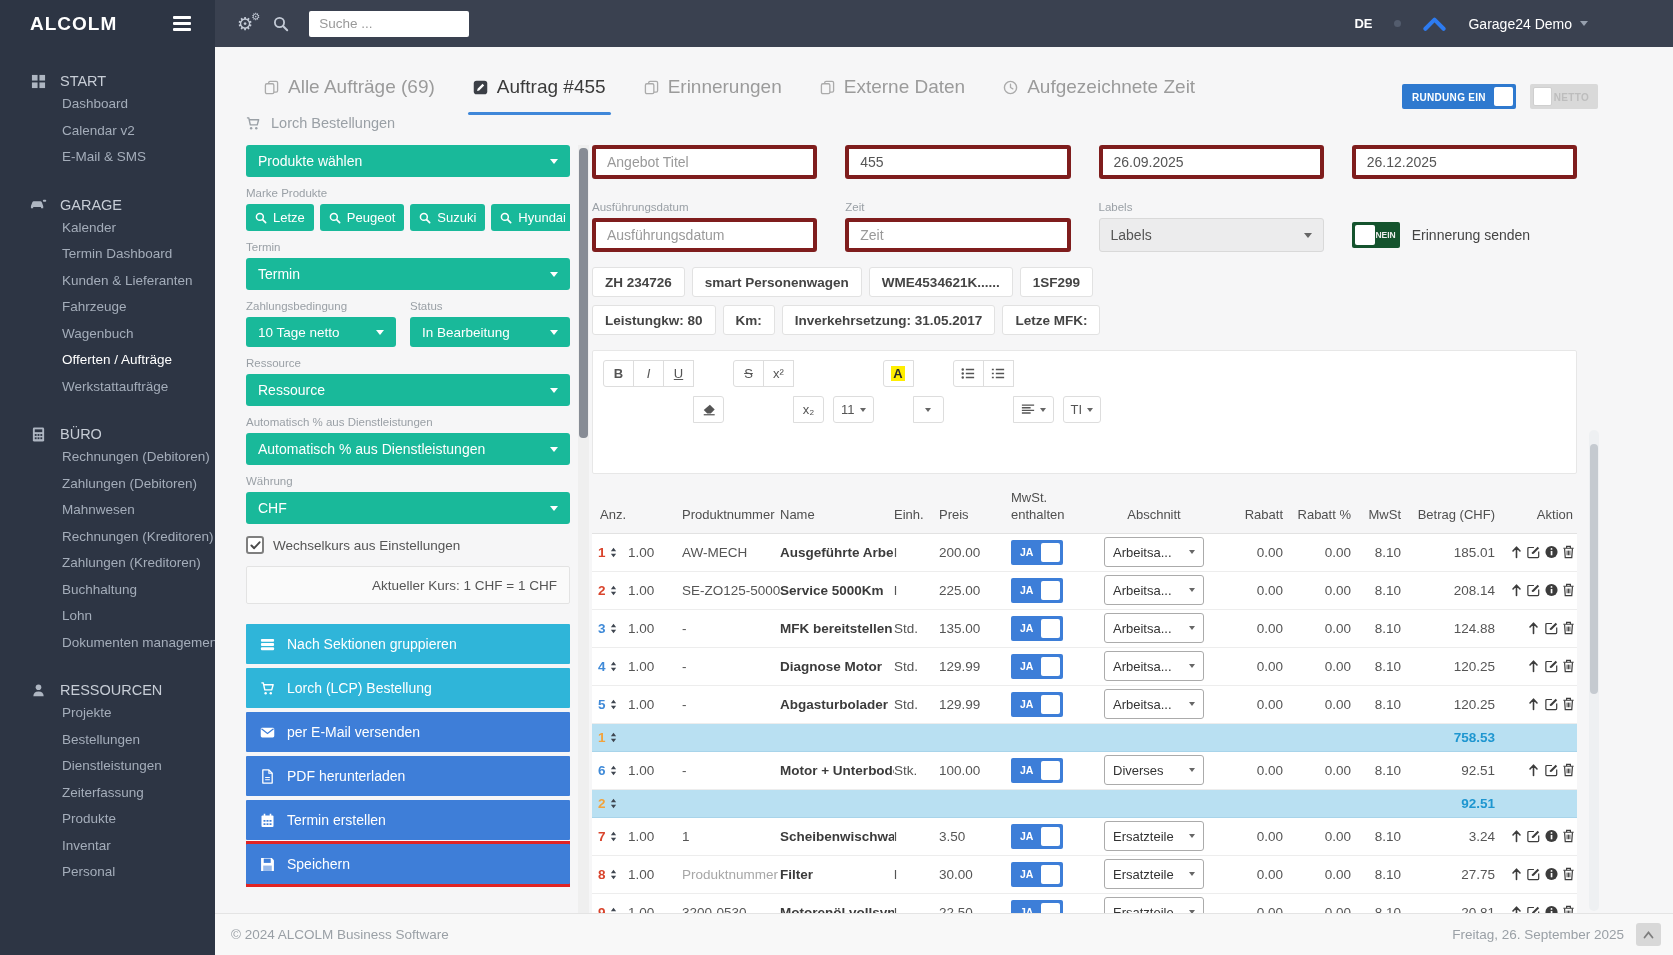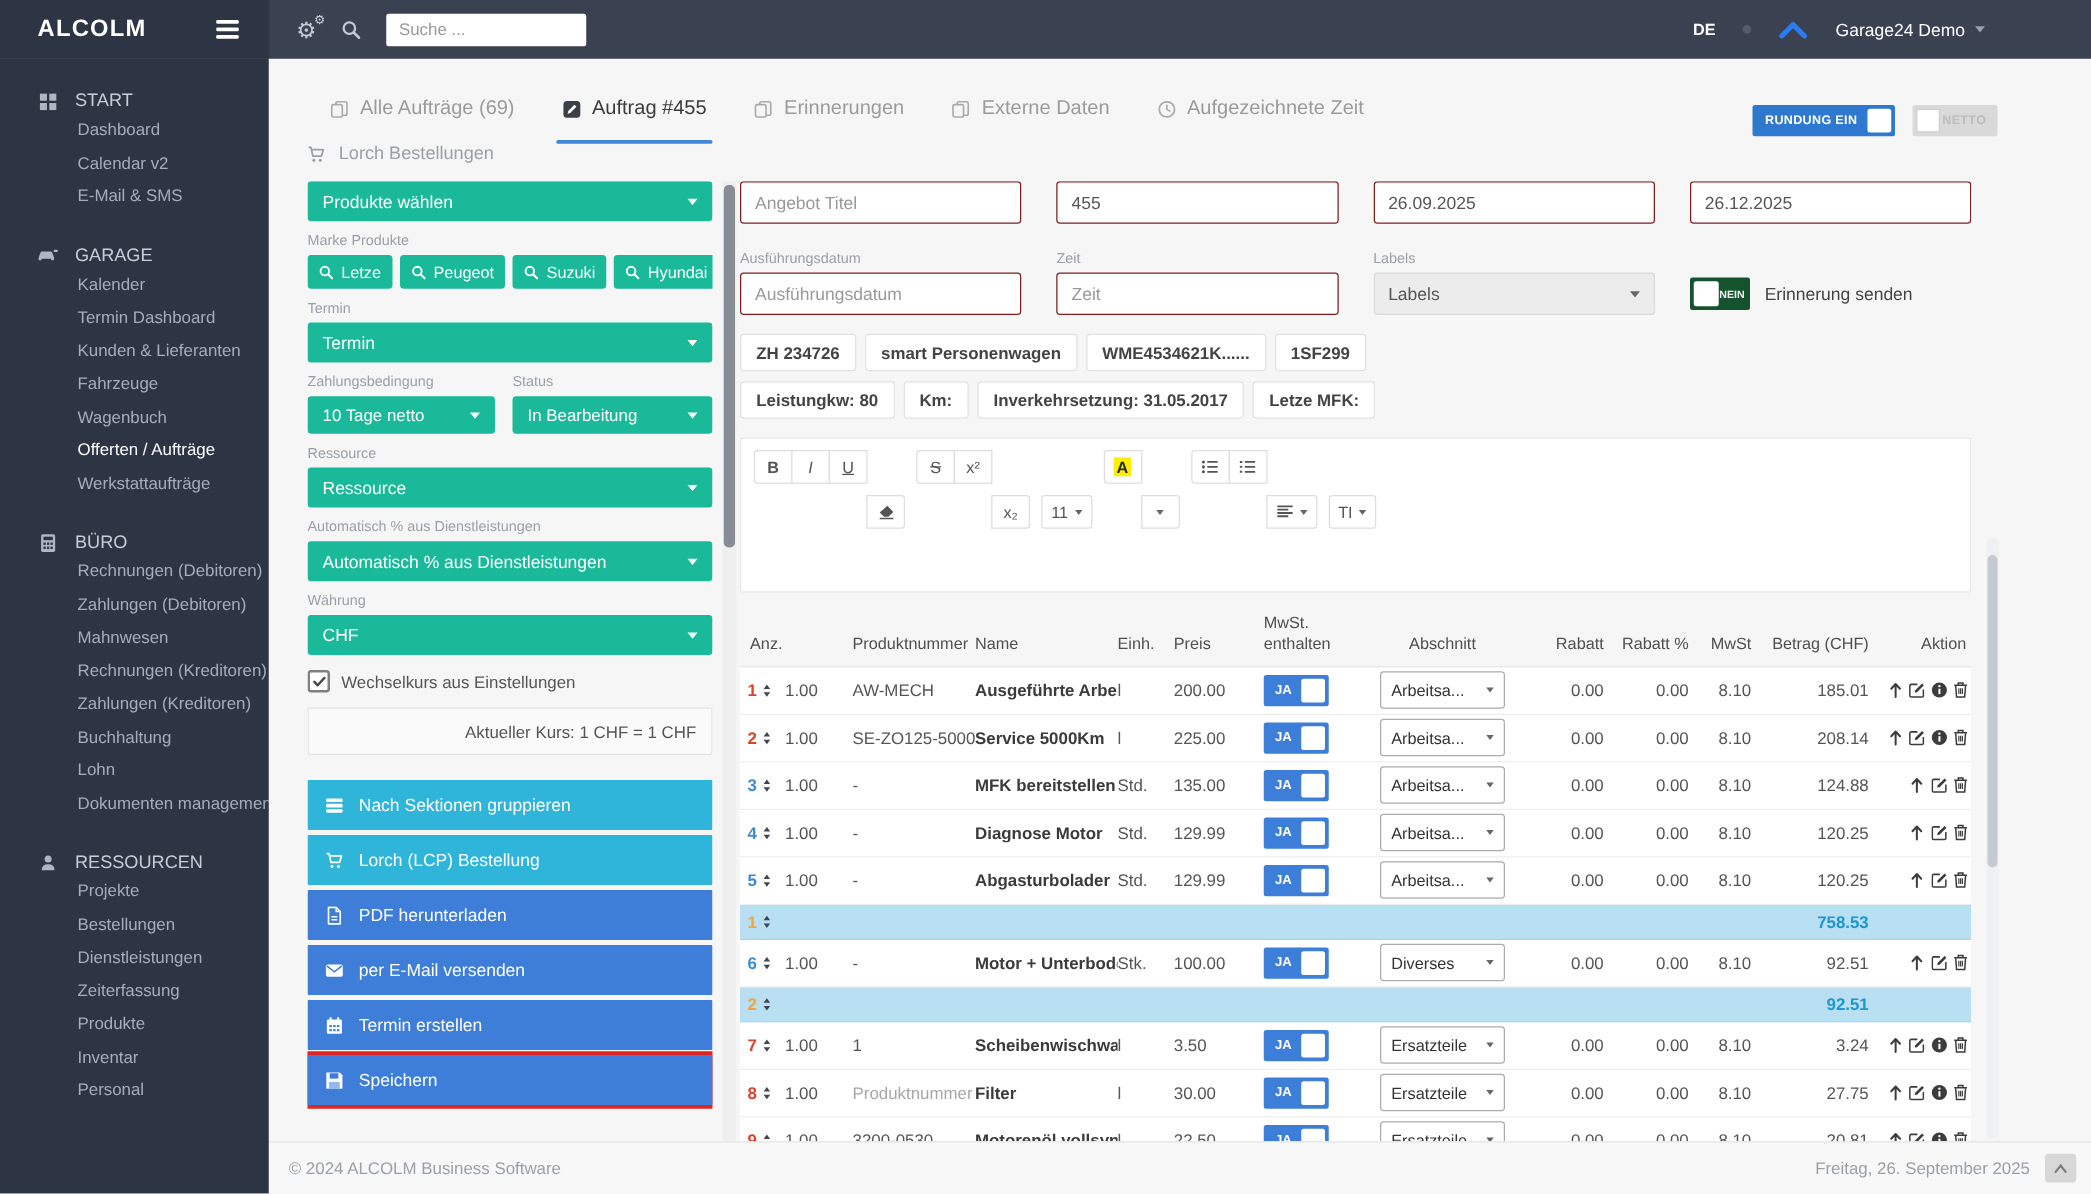--- a/index.html
+++ b/index.html
@@ -28,21 +28,21 @@
   
   .sidebar{position:absolute;top:47px;left:0;width:215px;bottom:0;background:#2d3544;overflow:hidden;z-index:20;}
   .sb-sec{display:flex;align-items:center;gap:13px;color:#c7cdd6;font-size:14.5px;padding:0 0 0 30px;margin-top:24px;height:20px;cursor:pointer;}
   .sb-sec .ic{color:#aeb6c2;display:flex;}
   .sb-sec .ic svg{width:17px;height:15px;}
   .sb-item{color:#a4adba;font-size:13.5px;line-height:26.5px;padding-left:62px;cursor:pointer;white-space:nowrap;}
   .sb-item.active{color:#ffffff;}
 
   
   .tabsbar{position:absolute;top:47px;left:215px;right:0;height:56px;display:flex;align-items:center;padding-left:30px;z-index:5;}
-  .tab{display:flex;align-items:center;gap:9px;padding:0 19px;height:100%;color:#9b9b9b;font-size:16px;cursor:pointer;position:relative;margin-top:24px;}
+  .tab{display:flex;align-items:center;gap:9px;padding:0 19px;height:100%;color:#9b9b9b;font-size:19px;cursor:pointer;position:relative;margin-top:24px;}
   .tab .ic{display:flex;color:#ababab;}
   .tab .ic svg{width:15px;height:15px;}
   .tab.active{color:#3b3b3b;}
   .tab.active::after{content:"";position:absolute;left:14px;right:14px;bottom:0;height:3px;border-radius:2px;background:#3f87d9;}
   .header-toggles{position:absolute;top:84px;right:75px;display:flex;gap:14px;z-index:6;}
   .big-toggle{position:relative;height:25px;border-radius:2px;cursor:pointer;}
   .big-toggle .k{position:absolute;top:3px;width:19px;height:19px;background:#fff;border-radius:2px;}
   .tg-on{width:114px;background:#2e79cf;}
   .tg-on .t{position:absolute;left:10px;top:50%;transform:translateY(-50%);color:#fff;font-size:10px;font-weight:bold;letter-spacing:.3px;}
   .tg-on .k{right:3px;}
@@ -79,21 +79,21 @@
   
   .mid-scrollbar{position:absolute;left:578px;top:145px;bottom:42px;width:11px;background:#efefef;z-index:4;}
   .mid-scrollbar .thumb{position:absolute;top:3px;left:1px;width:9px;height:290px;background:#878c95;border-radius:4px;}
   .right-scrollbar{position:absolute;left:1589px;top:430px;bottom:44px;width:10px;background:#eef0f2;border-radius:5px;z-index:4;}
   .right-scrollbar .thumb{position:absolute;top:14px;left:1px;width:8px;height:250px;background:#c5cad0;border-radius:4px;}
 
   
   .right-panel{position:absolute;left:592px;top:145px;width:985px;bottom:42px;overflow:hidden;z-index:3;}
   .form-row{display:flex;gap:28px;}
   .form-row .fcol{flex:1;min-width:0;}
-  .txt-input{width:100%;height:34px;border:1px solid #7f1d1d;border-radius:3px;background:#fff;padding:0 11px;font-size:14px;font-family:"Liberation Sans",sans-serif;color:#555;outline:none;}
+  .txt-input{width:100%;height:34px;border:4px solid #7f1d1d;border-radius:3px;background:#fff;padding:0 11px;font-size:14px;font-family:"Liberation Sans",sans-serif;color:#555;outline:none;}
   .txt-input::placeholder{color:#999;}
   .r2{margin-top:12px;}
   .sel-gray{height:34px;background:#ececed;border:1px solid #d9d9d9;border-radius:3px;display:flex;align-items:center;justify-content:space-between;padding:0 11px;font-size:14px;color:#555;cursor:pointer;}
   .erow{display:flex;align-items:center;gap:12px;height:34px;}
   .mini-toggle{position:relative;width:48px;height:26px;background:#14532d;border-radius:2px;cursor:pointer;flex:none;}
   .mini-toggle .knob{position:absolute;left:3px;top:3px;width:20px;height:20px;background:#fff;border-radius:2px;}
   .mini-toggle .mt-label{position:absolute;right:4px;top:50%;transform:translateY(-50%);color:#ededed;font-size:8.5px;font-weight:bold;}
   .etext{font-size:14px;color:#444;white-space:nowrap;}
   .badges{display:flex;gap:7px;margin-top:8px;}
   .badges.first{margin-top:15px;}
@@ -446,36 +446,36 @@
             <svg viewBox="0 0 16 16">
               <path d="M1.5 2 h2 l1.6 7.5 h7.4 l1.5 -5.5 H4" fill="none" stroke="currentColor" stroke-width="1.5" stroke-linejoin="round"></path>
               <circle cx="6" cy="13" r="1.3" fill="currentColor"></circle>
               <circle cx="11.5" cy="13" r="1.3" fill="currentColor"></circle>
             </svg>
           </span>
           <span>Lorch (LCP) Bestellung</span>
         </div>
         <div class="lp-btn blue">
           <span class="ic" style="display:flex;">
+            <svg viewBox="0 0 16 12">
+              <rect x="0.8" y="0.8" width="14.4" height="10.4" rx="1.5" fill="currentColor"></rect>
+              <path d="M1.5 2 L8 7 L14.5 2" fill="none" stroke="#3e7ed8" stroke-width="1.3"></path>
+            </svg>
+          </span>
+          <span>per E-Mail versenden</span>
+        </div>
+        <div class="lp-btn blue">
+          <span class="ic" style="display:flex;">
             <svg viewBox="0 0 12 16">
               <path d="M1 1 h6.5 L11 4.5 V15 H1 Z" fill="none" stroke="currentColor" stroke-width="1.4" stroke-linejoin="round"></path>
               <path d="M7.5 1 V4.5 H11" fill="none" stroke="currentColor" stroke-width="1.2"></path>
               <path d="M3.5 9 h5 M3.5 11.5 h5" stroke="currentColor" stroke-width="1.2"></path>
             </svg>
           </span>
           <span>PDF herunterladen</span>
-        </div>
-        <div class="lp-btn blue">
-          <span class="ic" style="display:flex;">
-            <svg viewBox="0 0 16 12">
-              <rect x="0.8" y="0.8" width="14.4" height="10.4" rx="1.5" fill="currentColor"></rect>
-              <path d="M1.5 2 L8 7 L14.5 2" fill="none" stroke="#3e7ed8" stroke-width="1.3"></path>
-            </svg>
-          </span>
-          <span>per E-Mail versenden</span>
         </div>
         <div class="lp-btn blue">
           <span class="ic" style="display:flex;">
             <svg viewBox="0 0 14 15">
               <rect x="1" y="2.5" width="12" height="11.5" rx="1" fill="currentColor"></rect>
               <path d="M4 0.8 V3.5 M10 0.8 V3.5" stroke="currentColor" stroke-width="1.6"></path>
               <g fill="#3e7ed8">
                 <rect x="3" y="7" width="2" height="1.7"></rect>
                 <rect x="6" y="7" width="2" height="1.7"></rect>
                 <rect x="9" y="7" width="2" height="1.7"></rect>

